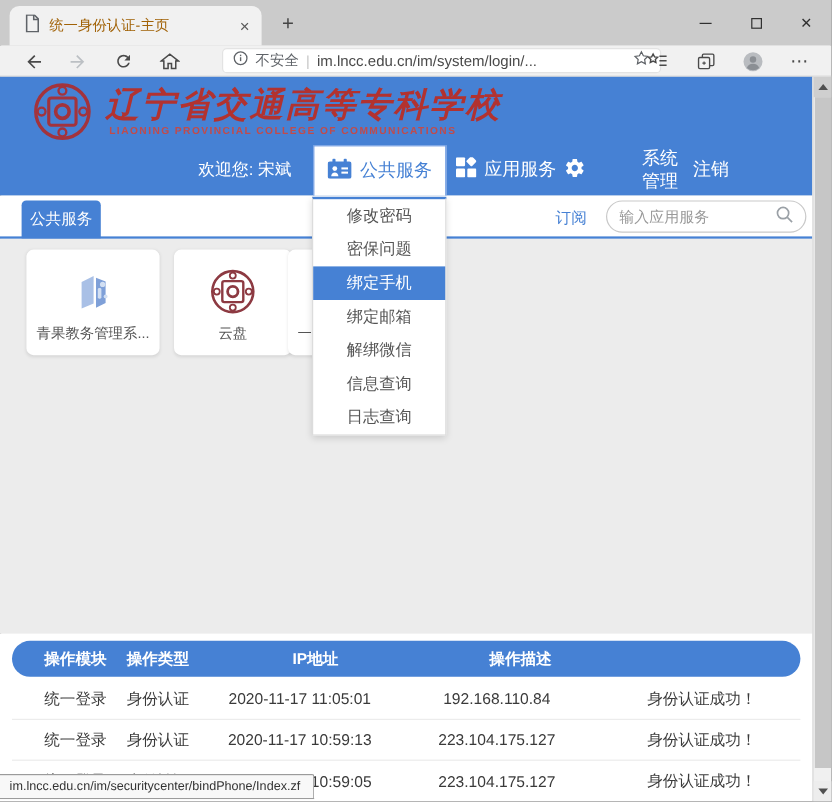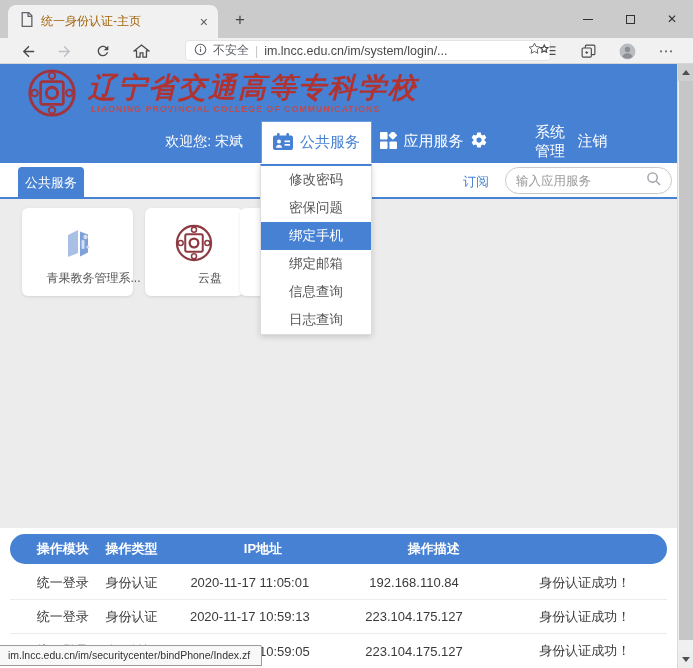--- a/index.html
+++ b/index.html
@@ -72,21 +72,21 @@
   .searchbox input { flex:1; border:none; outline:none; font-size:12.5px; color:#333;
     font-family:"Liberation Sans", sans-serif; background:transparent; min-width:0; }
   .searchbox input::placeholder { color:#9a9a9a; }
   
   .content { position:absolute; left:0; top:199px; width:677px; height:329px; background:#ececec; }
   .card { position:absolute; top:9px; height:88px; background:#fff; border-radius:6px;
     box-shadow:0 1px 3px rgba(0,0,0,0.10); }
   .card-icon { position:absolute; left:0; top:12px; width:100%; height:46px;
     display:flex; align-items:center; justify-content:center; }
   .card-label { position:absolute; left:0; bottom:9px; width:100%; text-align:center;
-    font-size:12px; color:#555; white-space:nowrap; overflow:hidden;margin-left:16px; }
+    font-size:12px; color:#555; white-space:nowrap; overflow:hidden; }
   .card1 { left:22px; width:111px; }
   .card2 { left:145px; width:98px; }
   .card3 { left:240px; width:112px; }
   .card3 .card-label { text-align:left; padding-left:8px; }
   
   .dropdown { position:absolute; left:260px; top:164px; width:112px; background:#fff;
     border:1px solid #dcdcdc; border-top:2px solid #4681d4;
     box-shadow:0 2px 6px rgba(0,0,0,0.15); z-index:30; }
   .dd-item { height:28px; line-height:28px; text-align:center; font-size:13.5px; color:#555; }
   .dd-item.active { background:#4681d4; color:#fff; }
@@ -311,20 +311,21 @@
     <div class="card card3">
       <div class="card-label">一</div>
     </div>
   </div>
 
   <div class="dropdown">
     <div class="dd-item">修改密码</div>
     <div class="dd-item">密保问题</div>
     <div class="dd-item active">绑定手机</div>
     <div class="dd-item">绑定邮箱</div>
+    <div class="dd-item">解绑微信</div>
     <div class="dd-item">信息查询</div>
     <div class="dd-item">日志查询</div>
   </div>
 
   <div class="logsection">
     <div class="log-head">
       <span class="c1">操作模块</span>
       <span class="c2">操作类型</span>
       <span class="c4">IP地址</span>
       <span class="c5">操作描述</span>

